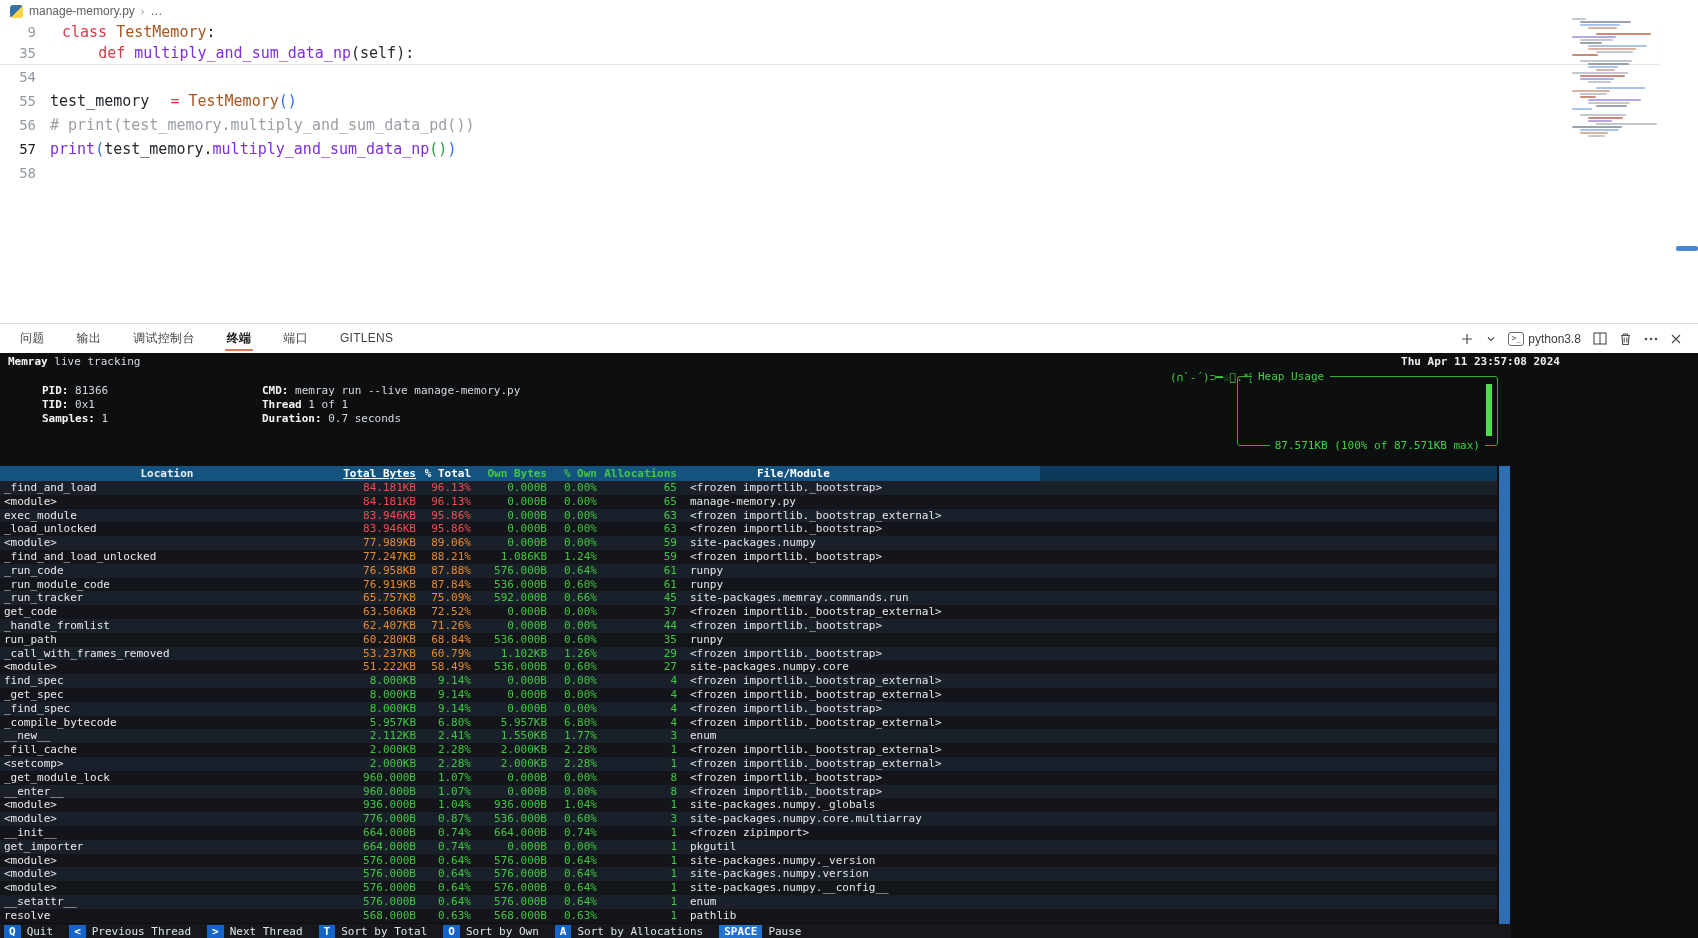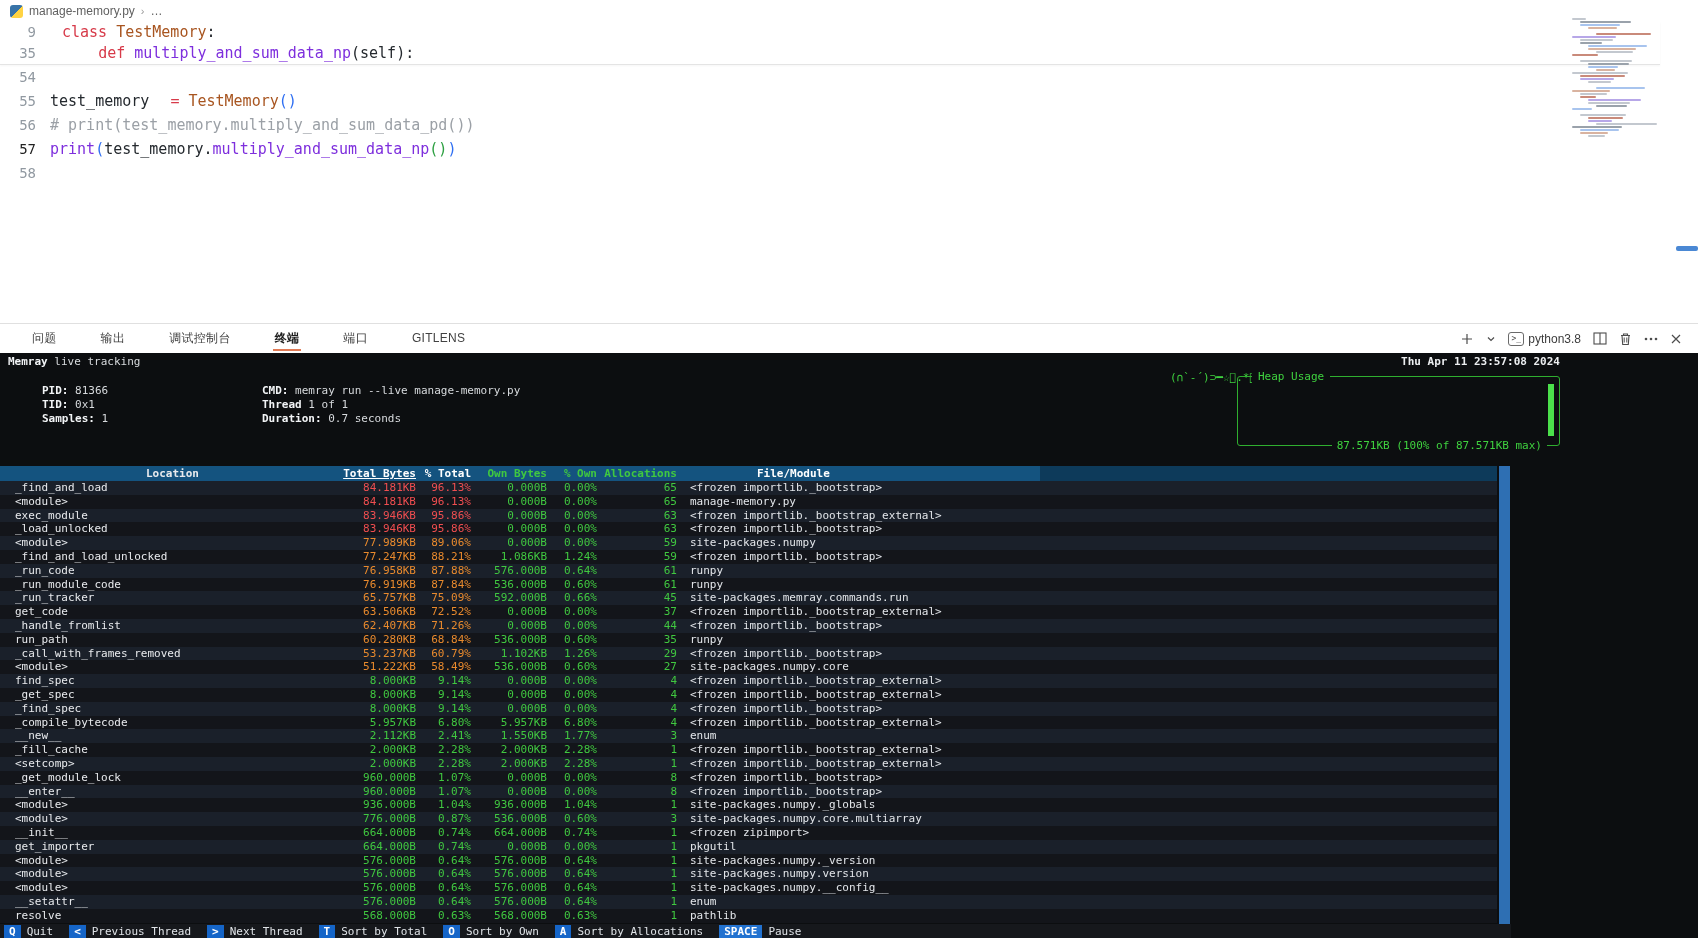--- a/index.html
+++ b/index.html
@@ -32,21 +32,21 @@
   .indent-guide { position:absolute; top:0; bottom:0; width:1px; background:#e8e8e8; }
 
   #minimap { position:absolute; left:1572px; top:18px; width:80px; height:130px; }
   .mm-bar { height:2px; margin-bottom:1px; border-radius:1px; }
   #overview-decoration { position:absolute; left:1676px; top:246px; width:22px; height:5px;
                          background:#4a88d4; border-radius:2px; }
 
   
   #panel-bar { position:absolute; left:0; top:323px; width:1698px; height:30px; background:#ffffff;
                border-top:1px solid #e0e0e0; display:flex; align-items:center; }
-  #panel-tabs { display:flex; align-items:flex-start; padding-left:18px; gap:16px; }
+  #panel-tabs { display:flex; align-items:flex-start; padding-left:6px; gap:4px; }
   .panel-tab { position:relative; padding:0 14px; height:30px; line-height:29px; font-size:12px;
                color:#424242; cursor:pointer; letter-spacing:0.3px; }
   .panel-tab.active { color:#1f1f1f; font-weight:bold; }
   .panel-tab.active::after { content:""; position:absolute; left:12px; right:12px; bottom:3px;
                height:2px; background:#e07a55; }
   #panel-actions { margin-left:auto; display:flex; align-items:center; gap:12px; padding-right:16px;
                    color:#4d4d4d; font-size:14px; }
   .pa-btn { display:flex; align-items:center; gap:4px; cursor:pointer; color:#4d4d4d; }
   .term-chip { width:16px; height:14px; border:1px solid #6a6a6a; border-radius:3px; font-size:8px;
                line-height:12px; text-align:center; font-family:"DejaVu Sans Mono", monospace; color:#4d4d4d; }
@@ -55,34 +55,34 @@
 
   
   #terminal { position:absolute; left:0; top:353px; width:1698px; height:585px; background:#0c0e10;
               font-family:"DejaVu Sans Mono", monospace; color:#d7dadd; font-size:11px; }
   .tline { position:absolute; left:8px; height:14px; line-height:14px; white-space:pre; }
   .b { font-weight:bold; color:#f2f4f6; }
   .pair1 { display:inline-block; width:220px;margin-left:34px; }
   #memray-datetime { position:absolute; top:2px; right:138px; font-weight:bold; color:#eceef0; height:14px; line-height:14px; }
   #memray-emoticon { position:absolute; left:1170px; top:18px; color:#3fd23f; height:14px; line-height:14px; }
 
-  #heap-box { position:absolute; left:1237px; top:23px; width:323px; height:70px;
+  #heap-box { position:absolute; left:1237px; top:23px; width:261px; height:70px;
               border:1px solid #2fae2f; border-radius:3px; }
   #heap-title { position:absolute; top:-7px; left:14px; background:#0c0e10; padding:0 6px; color:#3fd23f; }
   #heap-label { position:absolute; bottom:-7px; right:12px; background:#0c0e10; padding:0 5px; color:#3fd23f; }
   #heap-bar { position:absolute; right:5px; top:7px; bottom:9px; width:6px; background:#4be04b; }
 
   #alloc-table { position:absolute; left:0; top:113px; width:1497px; }
   .trow { display:grid; grid-template-columns:330px 86px 55px 76px 50px 80px 1fr;
           height:13.8px; line-height:13.8px; font-size:11px; white-space:pre; overflow:hidden; }
   .trow > div { overflow:hidden; }
   #thead { height:15px; line-height:15px; font-weight:bold; color:#ffffff;
            background:linear-gradient(to right,#14537f 0,#14537f 1040px,#0d3a5a 1040px,#0d3a5a 100%); }
   #thead .c0 { text-align:center; }
-  .c0 { padding-left:15px; color:#e8eaed; }
+  .c0 { padding-left:4px; color:#e8eaed; }
   .c1,.c2,.c3,.c4,.c5 { text-align:right; }
   .c6 { padding-left:13px; color:#e3e6ea; }
   #thead .c6 { padding-left:80px; color:#fff; }
   .sorted { text-decoration:underline; }
   .trow:nth-child(odd)  { background:#1a202a; }
   .trow:nth-child(even) { background:#13151a; }
   .lv-red    .c1, .lv-red    .c2 { color:#f04e50; }
   .lv-orange .c1, .lv-orange .c2 { color:#e98a2d; }
   .lv-green  .c1, .lv-green  .c2 { color:#40c840; }
   .trow .c3, .trow .c4, .trow .c5 { color:#40c840; }

